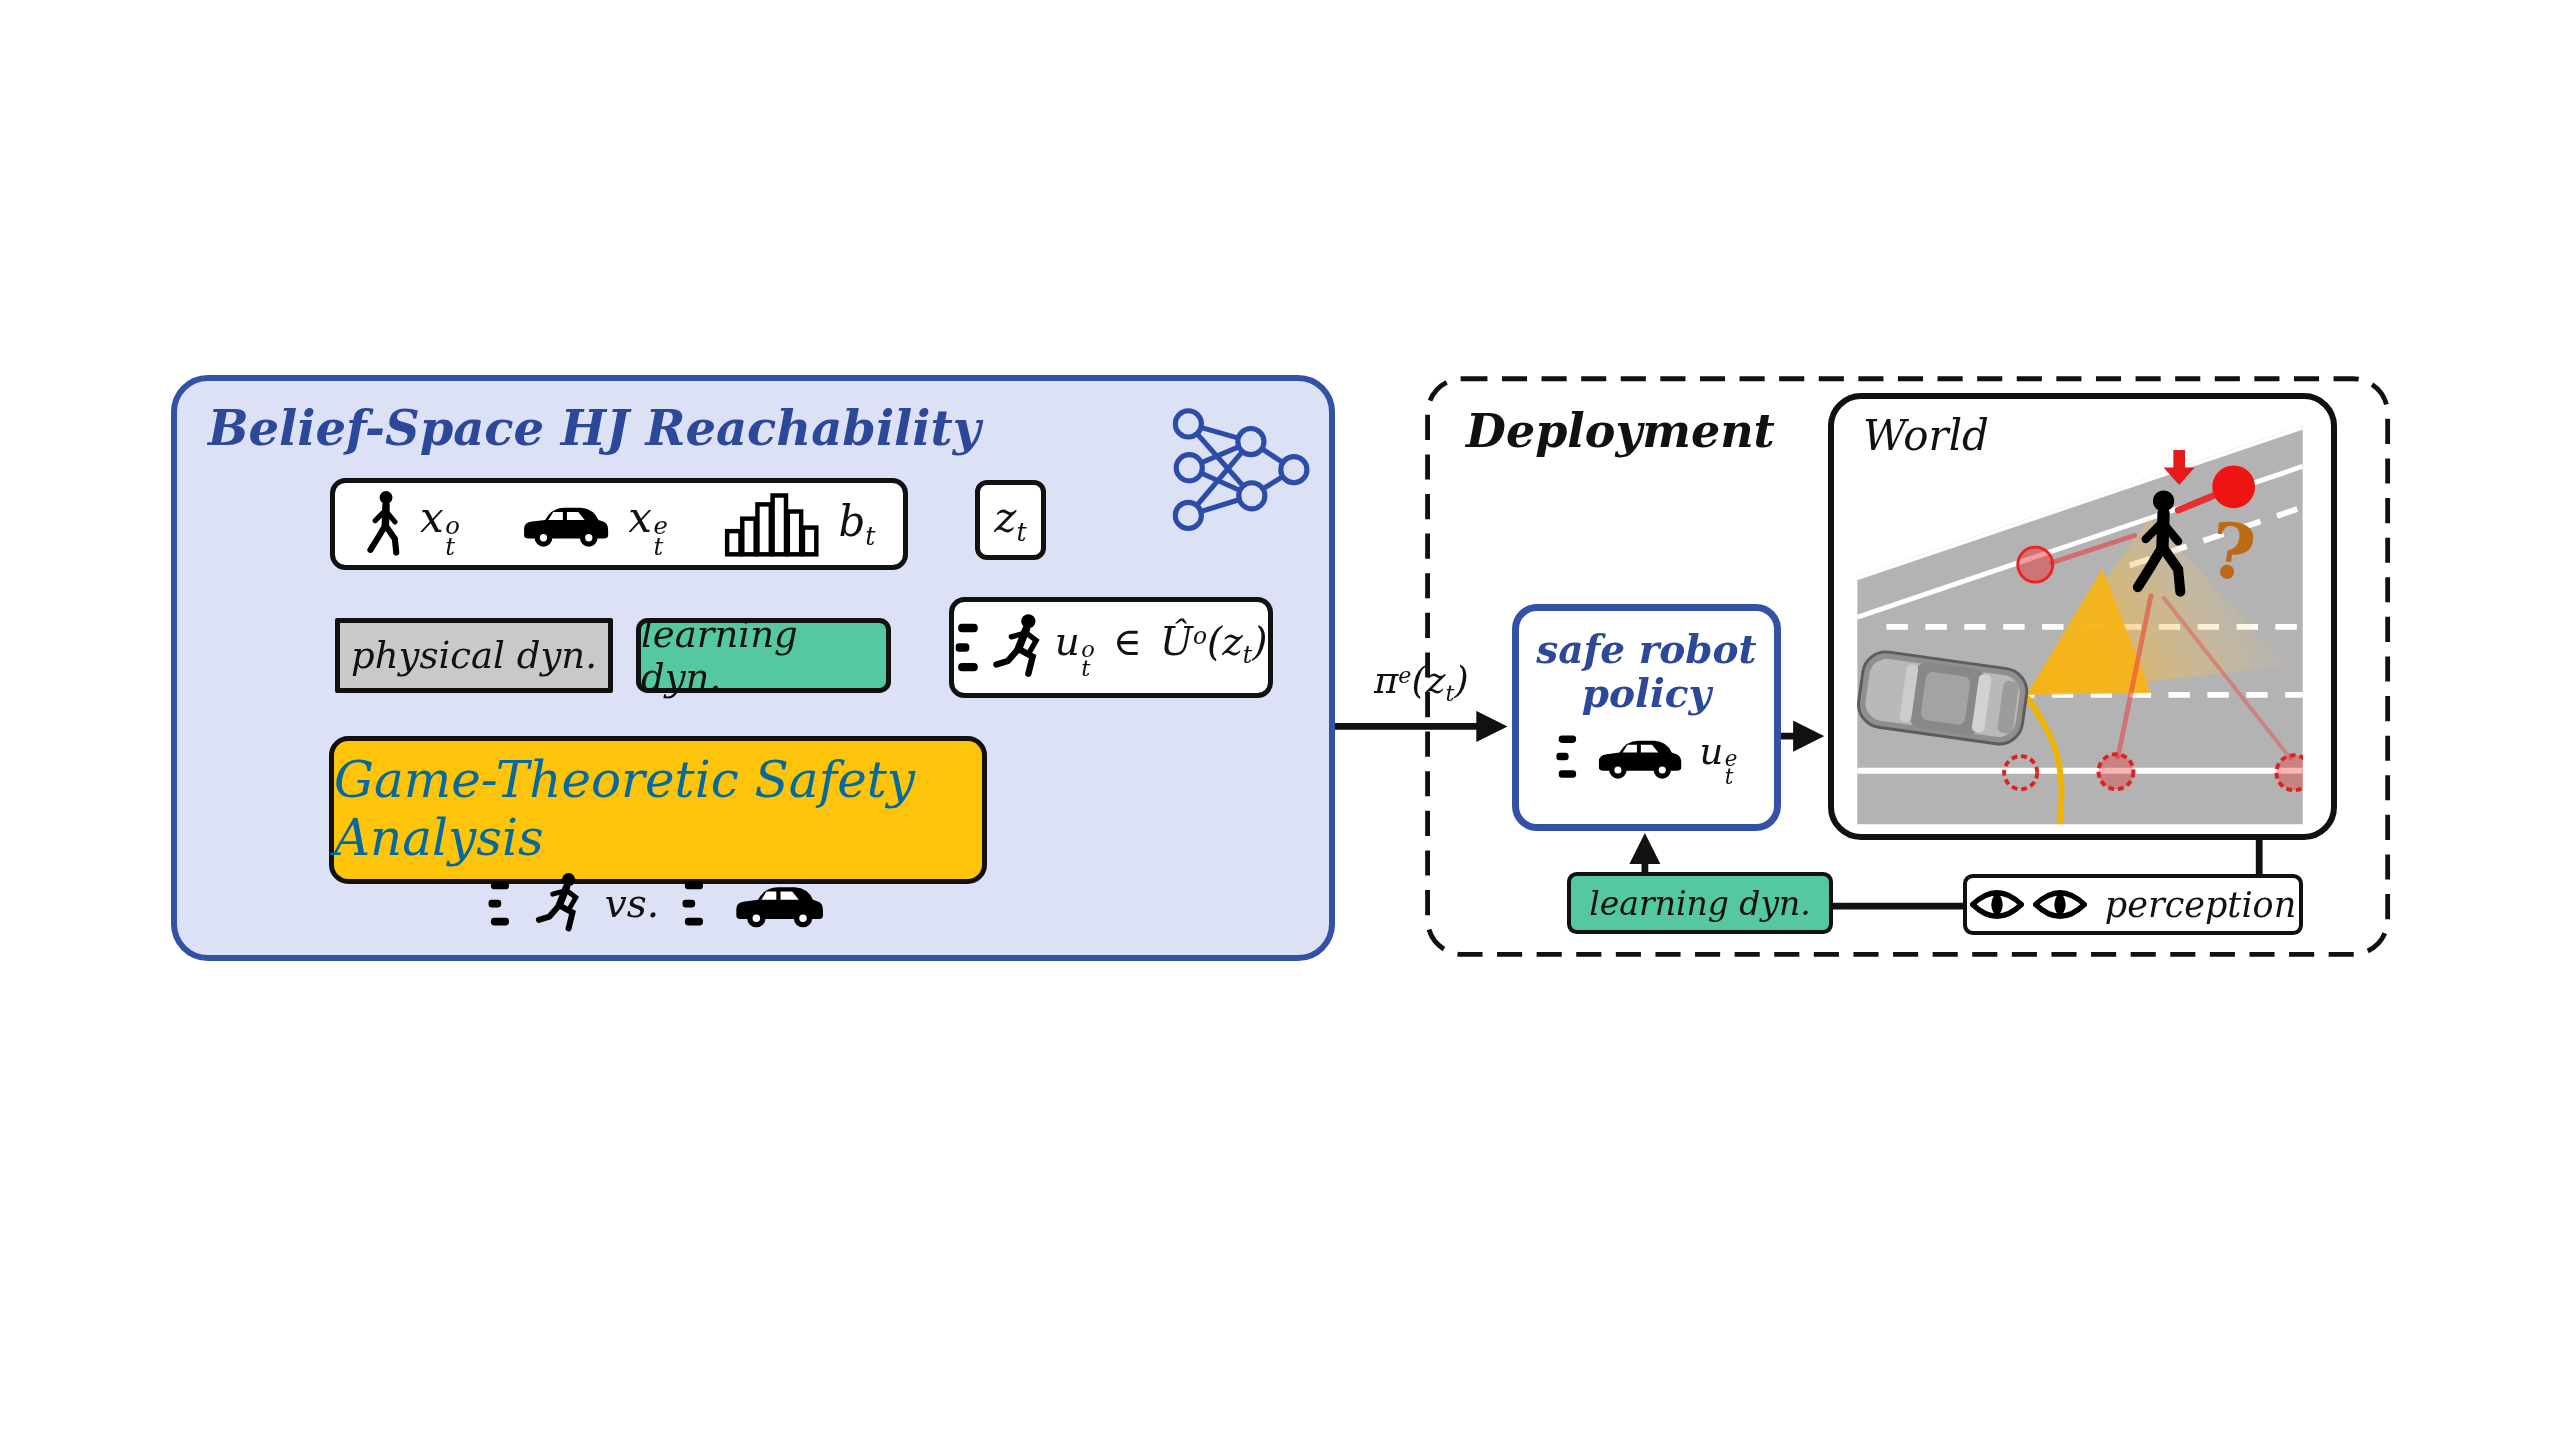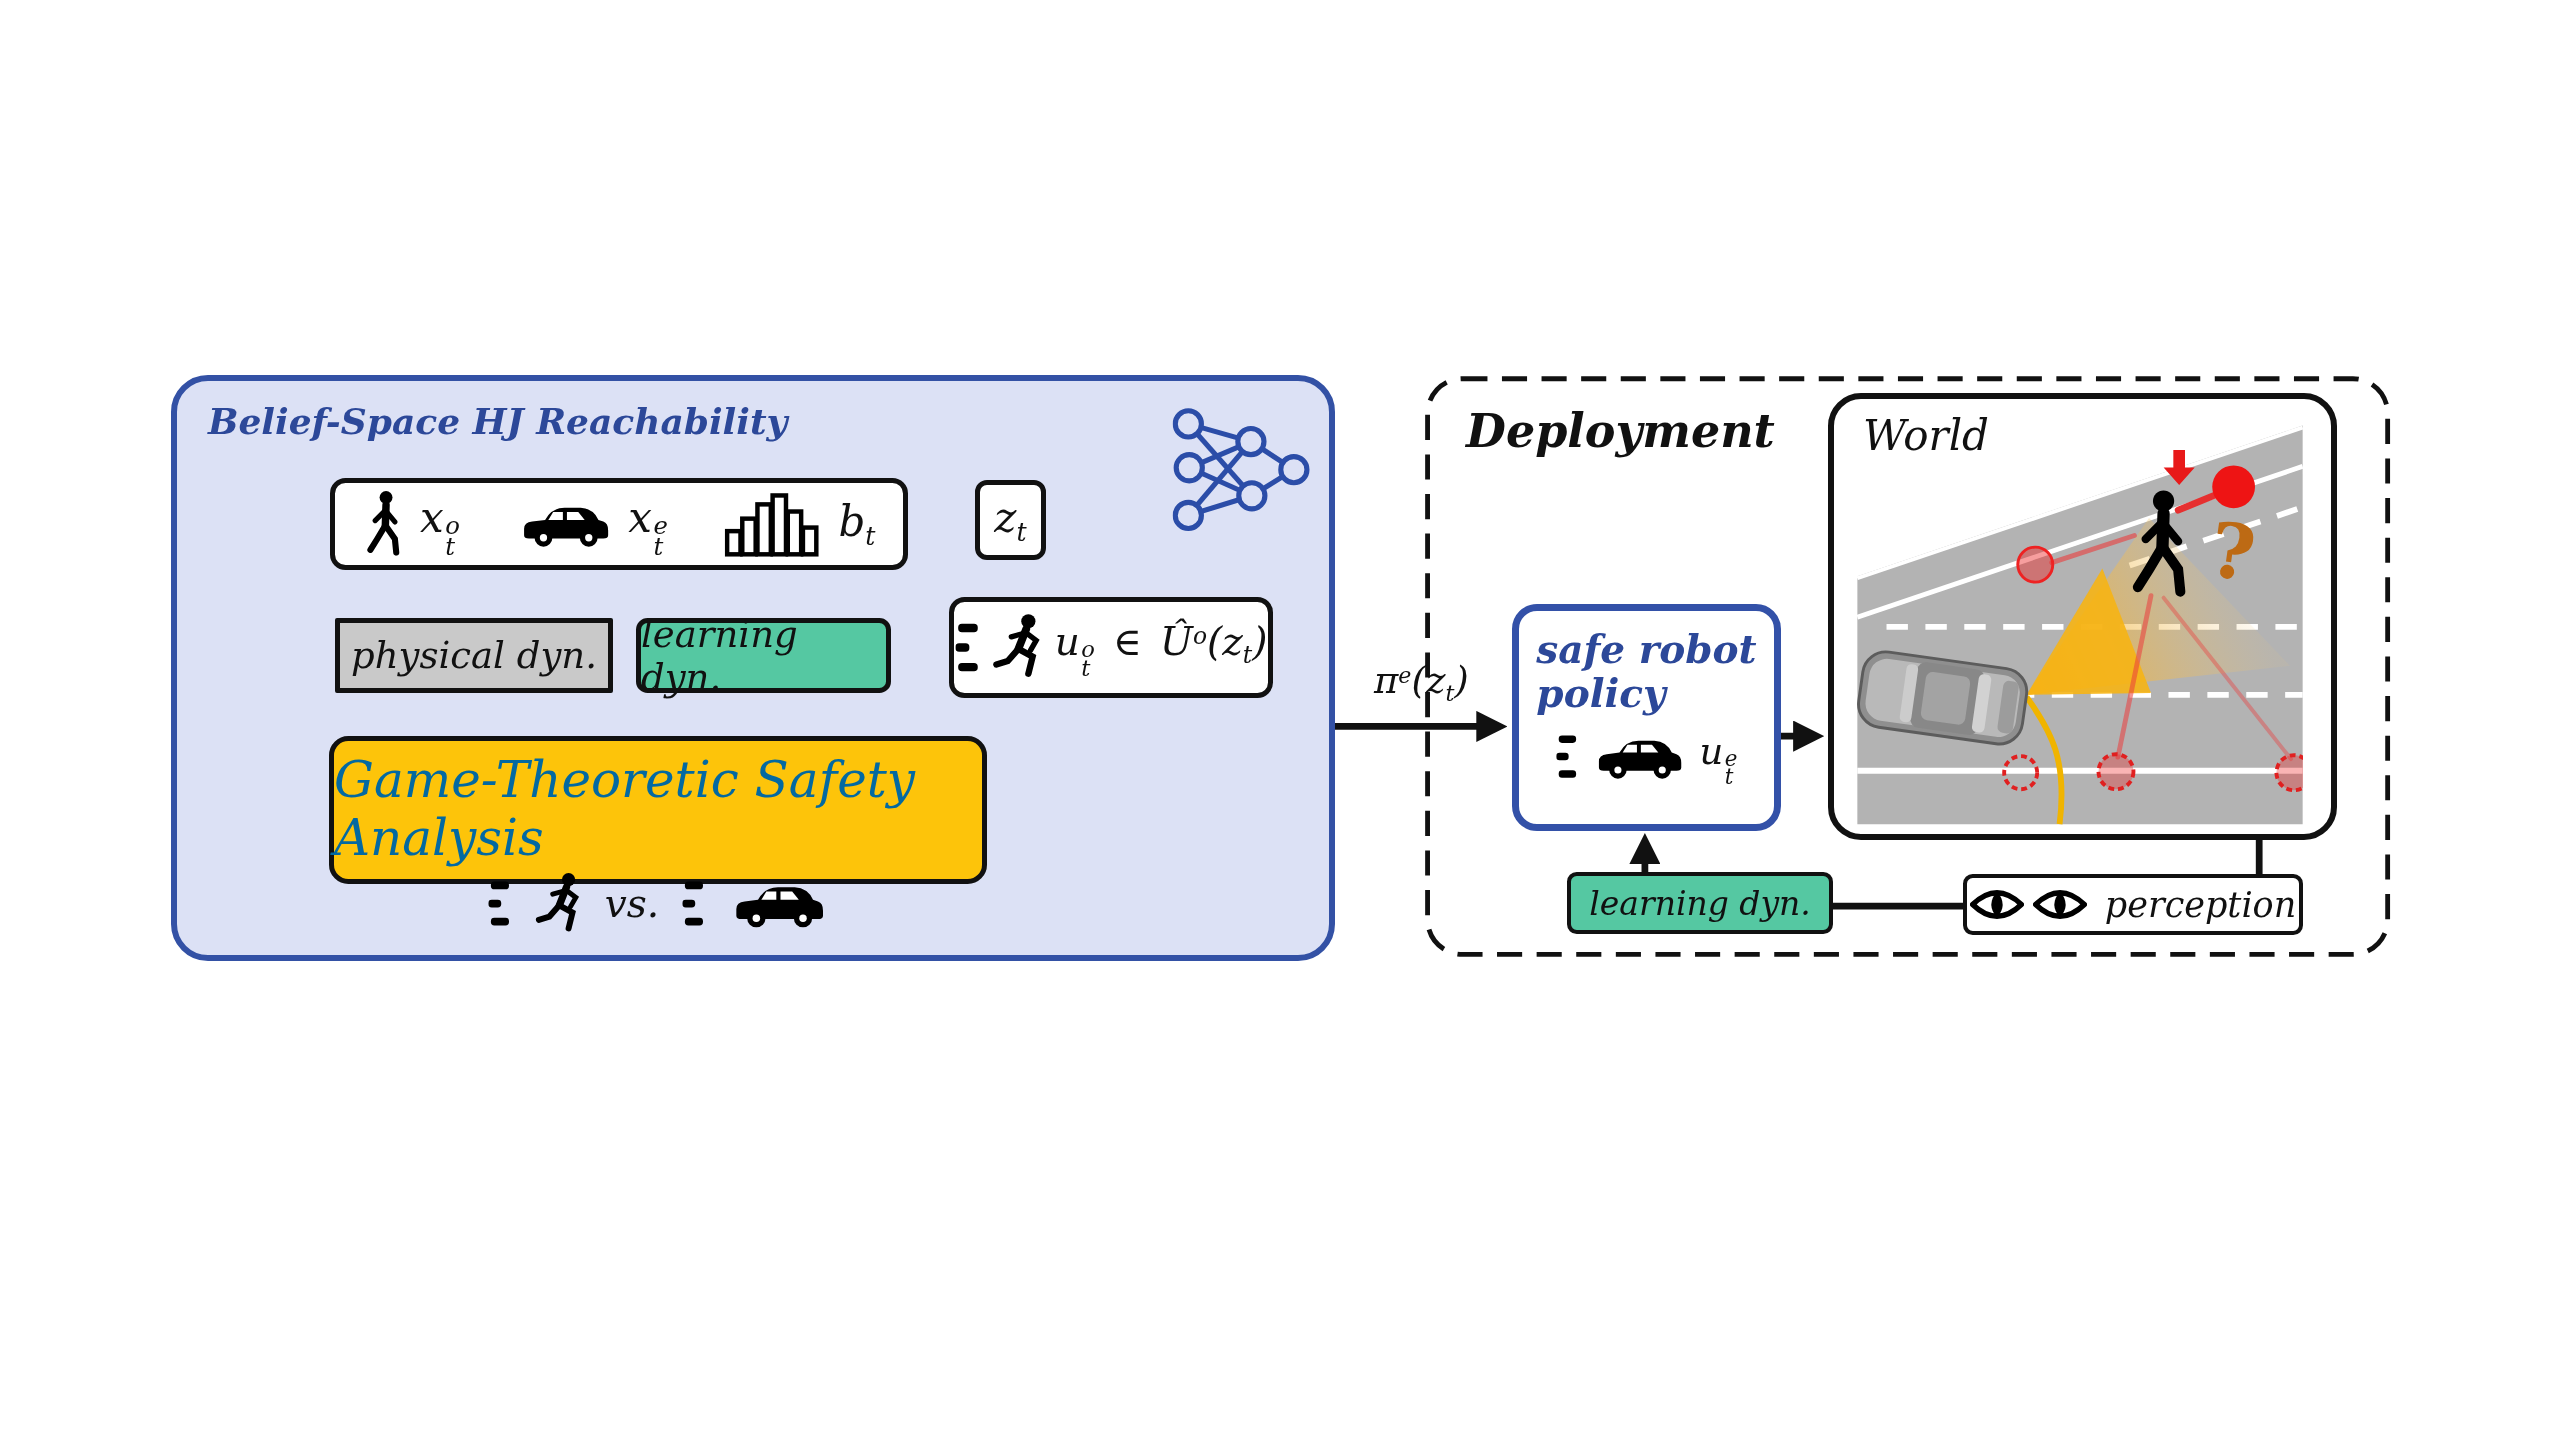--- a/index.html
+++ b/index.html
@@ -11,30 +11,30 @@
   .ital{font-style:italic;}
   
   .m{font-style:italic;white-space:nowrap;}
   .mstack{display:inline-flex;flex-direction:column;align-items:flex-start;line-height:.85;
           font-size:.58em;transform:translateY(.1em);margin-left:.06em;font-style:italic;}
   .msub{font-size:.6em;vertical-align:-.35em;font-style:italic;}
   .msup{font-size:.6em;vertical-align:.45em;font-style:italic;}
   
   .panel{left:171px;top:375px;width:1164px;height:586px;background:#dce1f5;
          border:6.8px solid #3351a5;border-radius:37px;box-sizing:border-box;}
-  .panel-title{left:208px;top:400px;font-size:36px;font-weight:700;font-style:italic;color:#2c4899;}
+  .panel-title{left:208px;top:400px;font-size:48px;font-weight:700;font-style:italic;color:#2c4899;}
   .dyn-label{font-size:37px;font-style:italic;color:#111;}
   .game-title{font-size:50px;font-style:italic;color:#0369a1;}
   .icon{display:inline-block;}
   .row{display:flex;align-items:center;}
   
   .dep-title{left:1466px;top:404px;font-size:46px;font-weight:700;font-style:italic;color:#111;}
   .policy-box{left:1512px;top:604px;width:269px;height:227px;border:7.7px solid #3351a8;border-radius:25px;
               background:#fff;box-sizing:border-box;display:flex;flex-direction:column;align-items:center;}
-  .policy-text{font-size:39px;font-weight:700;font-style:italic;color:#2c4899;line-height:1.15;text-align:left;}
+  .policy-text{font-size:39px;font-weight:700;font-style:italic;color:#2c4899;line-height:1.15;text-align:center;}
   .world-box{left:1828px;top:393px;width:509px;height:447px;border:6.8px solid #111;border-radius:33px;
              background:#fff;box-sizing:border-box;padding-left:22px;}
   .world-title{left:29px;top:11.6px;font-size:42px;font-style:italic;color:#111;position:absolute;}
   .small-box{border:4.8px solid #111;border-radius:9.7px;box-sizing:border-box;
              display:flex;align-items:center;justify-content:center;}
   .lbl-36{font-size:35px;font-style:italic;color:#111;}
   .lbl-34{font-size:33px;font-style:italic;color:#111;}
 </style>
 </head>
 <body>

